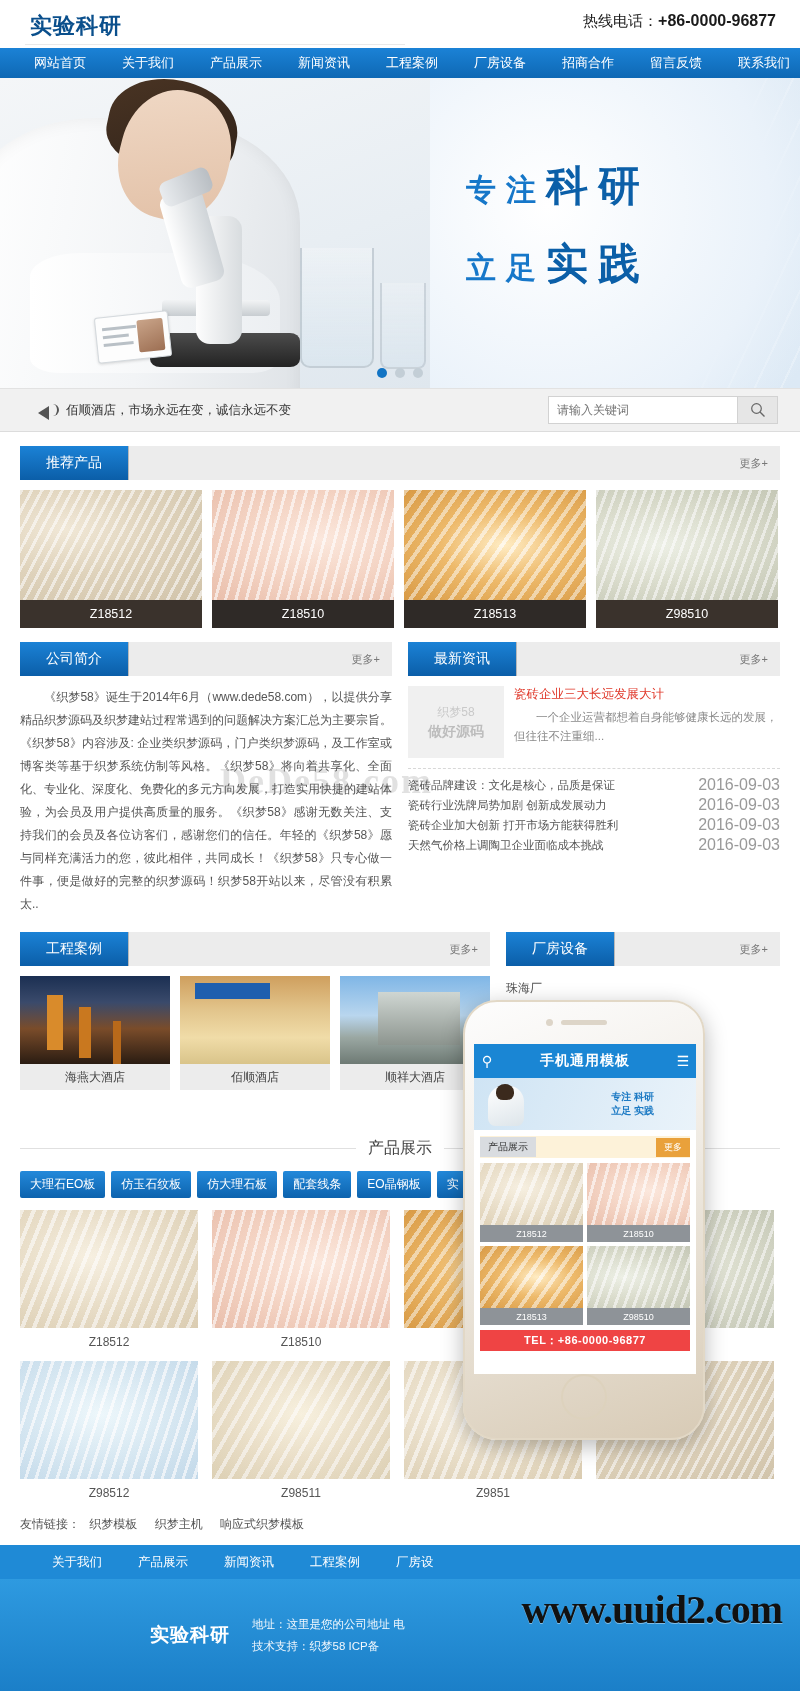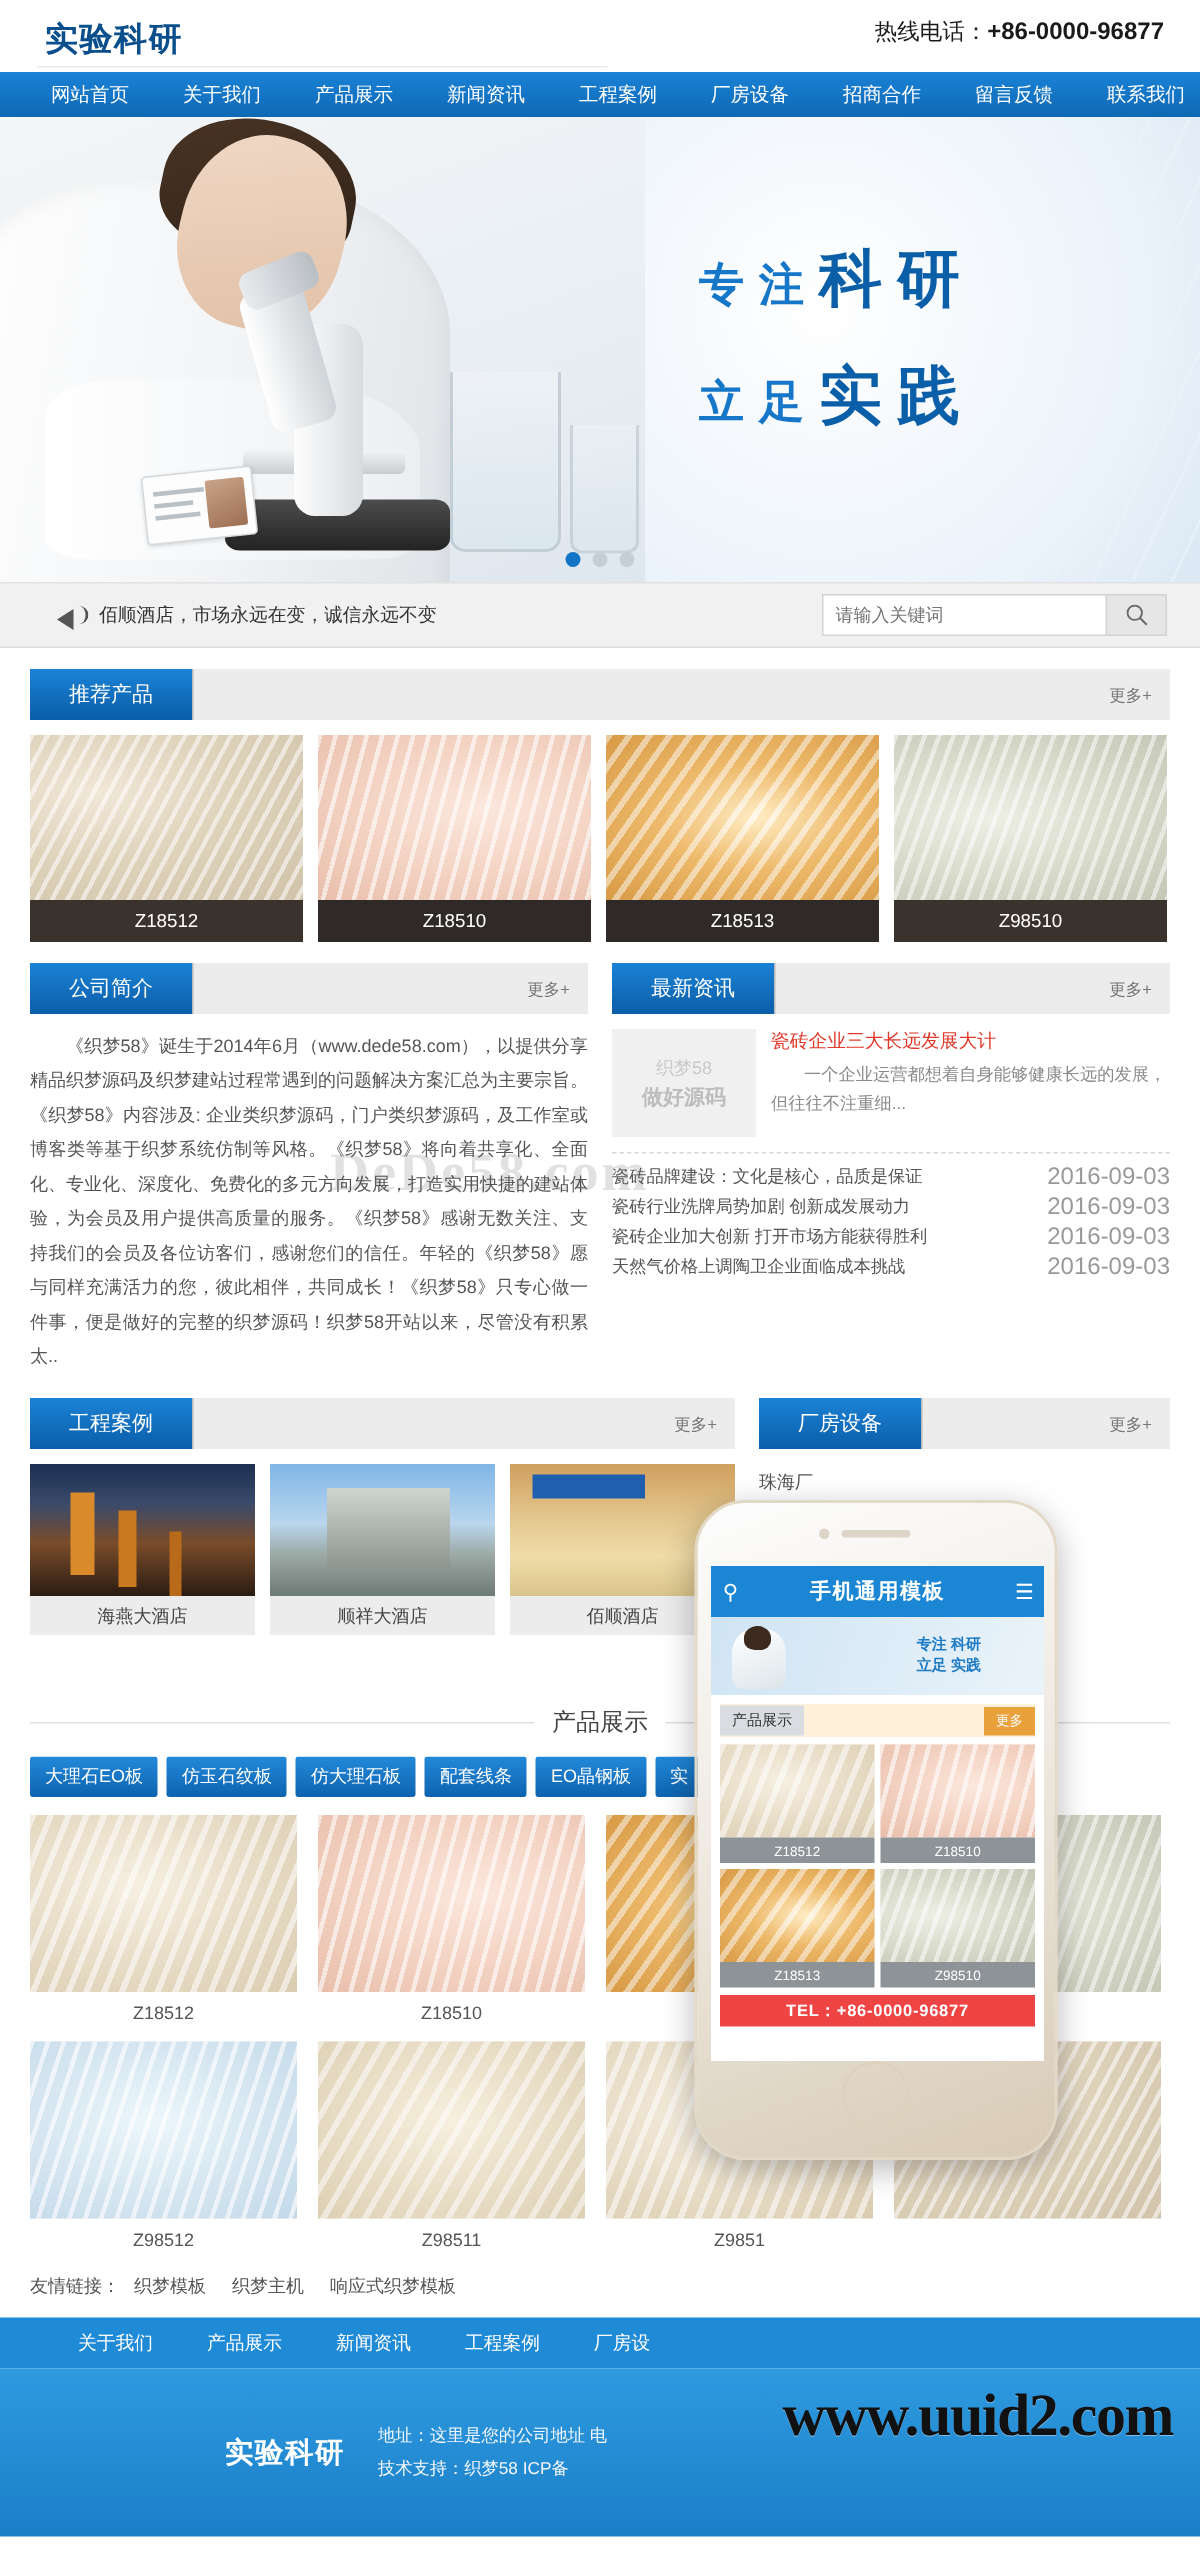--- a/index.html
+++ b/index.html
@@ -469,26 +469,26 @@
         <div class="secbar">
           <div class="tab">工程案例</div>
           <div class="more">更多+</div>
         </div>
         <div class="caseitems">
           <div class="caseitem">
             <div class="img hotel1"></div>
             <div class="cap">海燕大酒店</div>
           </div>
           <div class="caseitem">
+            <div class="img hotel3"></div>
+            <div class="cap">佰顺酒店</div>
+          </div>
+          <div class="caseitem">
             <div class="img hotel2"></div>
             <div class="cap">顺祥大酒店</div>
-          </div>
-          <div class="caseitem">
-            <div class="img hotel3"></div>
-            <div class="cap">佰顺酒店</div>
           </div>
         </div>
       </div>
 
       <div class="col-equip">
         <div class="secbar">
           <div class="tab">厂房设备</div>
           <div class="more">更多+</div>
         </div>
         <ul class="equip-list">

